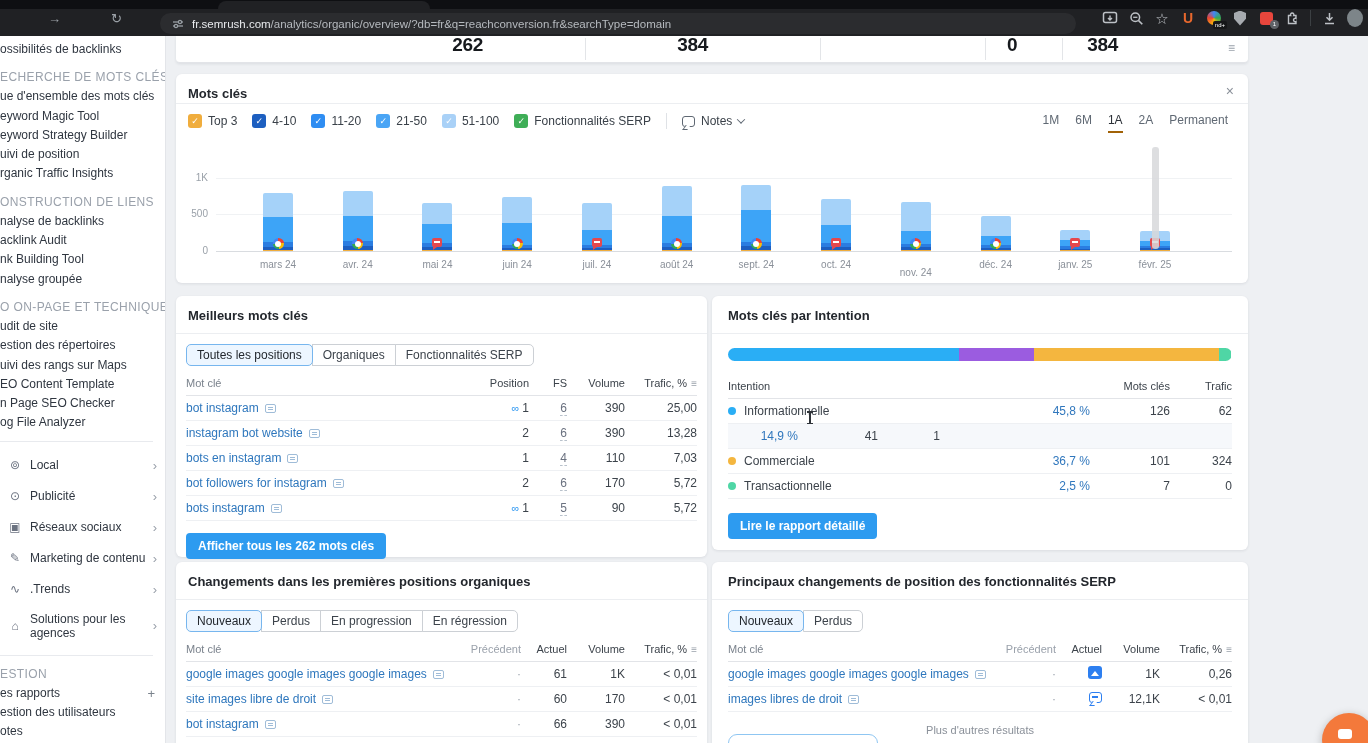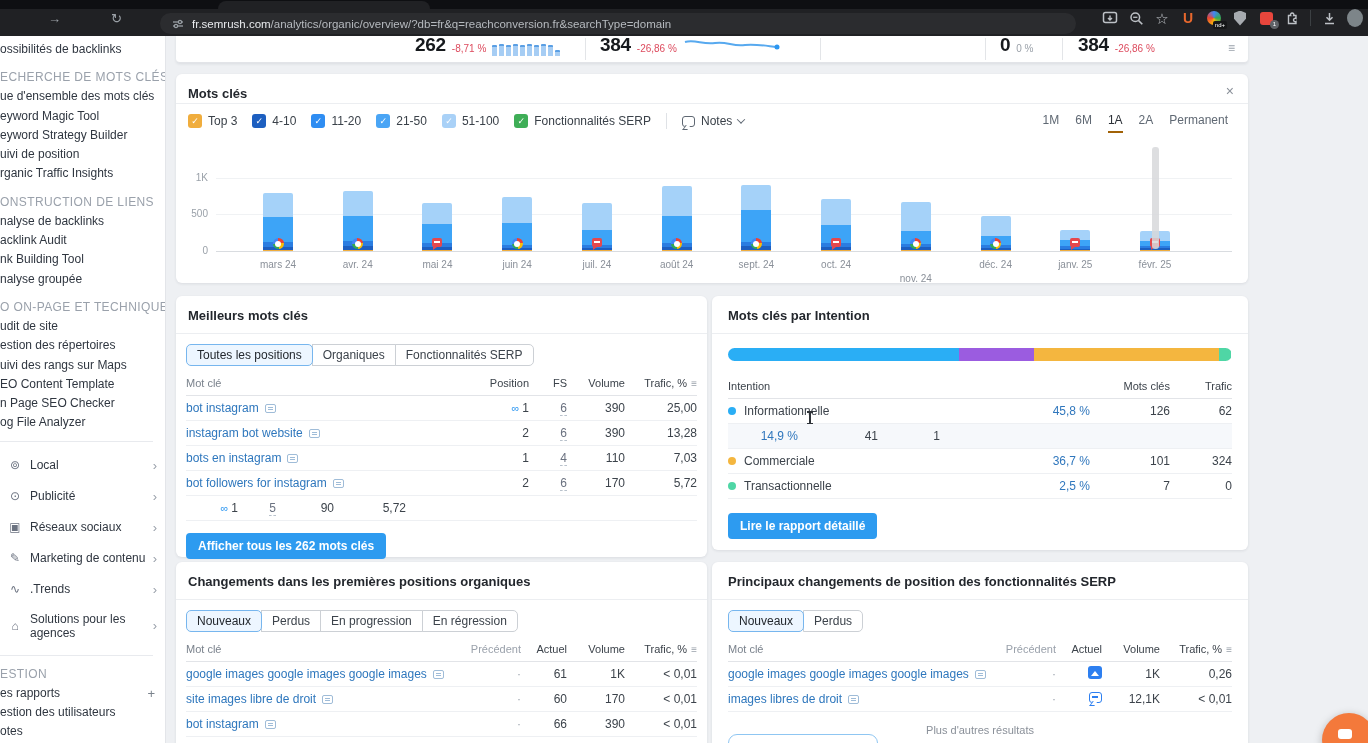--- a/index.html
+++ b/index.html
@@ -46,21 +46,21 @@
   .sb-header { font-size:12px; color:#9aa1ab; letter-spacing:.4px; line-height:14px; margin-top:11px; padding-bottom:3px; white-space:nowrap; }
   .sb-divider { height:1px; background:#e8eaee; margin:8px 12px 8px 0; }
   .sb-group { display:flex; align-items:center; height:31px; padding:0 8px 0 0; position:relative; }
   .sb-group .gicon { width:30px; text-align:center; color:#6b7280; font-size:12px; }
   .sb-group .glabel { flex:1; font-size:12px; color:#2f3640; line-height:14px; font-weight:500; }
   .sb-group .chev { color:#9aa1ab; font-size:13px; }
   .sb-group.two { height:42px; }
 
   
   #metrics-card { left:176px; top:36px; width:1072px; height:27px; border-radius:0 0 4px 4px; overflow:hidden; border-bottom:1px solid #e2e4e8; }
-  .mgroup { position:absolute; top:-3px; display:flex; align-items:flex-end; gap:6px; height:28px; padding-bottom:4px; }
+  .mgroup { position:absolute; top:-3px; display:flex; align-items:flex-end; gap:6px; height:28px; padding-bottom:4px;flex-direction:column; }
   .mval { font-size:19px; font-weight:700; color:#16191d; line-height:24px; letter-spacing:-.3px; }
   .mdelta { font-size:10px; color:#dd4b5e; line-height:13px; margin-bottom:2px; white-space:nowrap; }
   .mdelta.neutral { color:#9aa1a9; }
   .mdivider { position:absolute; top:2px; width:1px; height:22px; background:#e3e5e8; }
   .sparkbars { display:flex; align-items:flex-end; gap:2px; height:14px; margin-bottom:1px; }
   .sparkbars i { width:5px; background:linear-gradient(180deg,#5a9fe4 0 2px,#a6cdf4 2px); display:block; border-radius:1px 1px 0 0; }
   #metrics-menu { position:absolute; left:1052px; top:5px; color:#9aa1ab; font-size:12px; }
 
   
   #kw-card { left:176px; top:74px; width:1072px; height:209px; }
@@ -488,21 +488,21 @@
       </div>
       <div class="xlab" style="left: 625.11px; top: 121px;">oct. 24</div>
       <div class="fmark" style="left: 655.11px; top: 100px;"></div>
       <div class="bar" style="left: 724.84px; bottom: 32px; height: 49px;">
         <i style="height: 1.11px; background: rgb(240, 173, 61);"></i>
         <i style="height: 2.59px; background: rgb(29, 95, 192);"></i>
         <i style="height: 3.7px; background: rgb(42, 125, 225);"></i>
         <i style="height: 12.95px; background: rgb(61, 164, 247);"></i>
         <i style="height: 28.49px; background: rgb(165, 210, 249);"></i>
       </div>
-      <div class="xlab" style="left: 704.84px; top: 135px;">nov. 24</div>
+      <div class="xlab" style="left: 704.84px; top: 129px;">nov. 24</div>
       <div class="gmark" style="left: 734.34px; top: 100px;"></div>
       <div class="bar" style="left: 804.57px; bottom: 32px; height: 35px;">
         <i style="height: 1px; background: rgb(240, 173, 61);"></i>
         <i style="height: 1.85px; background: rgb(29, 95, 192);"></i>
         <i style="height: 2.96px; background: rgb(42, 125, 225);"></i>
         <i style="height: 8.88px; background: rgb(61, 164, 247);"></i>
         <i style="height: 20.35px; background: rgb(165, 210, 249);"></i>
       </div>
       <div class="xlab" style="left: 784.57px; top: 121px;">déc. 24</div>
       <div class="gmark" style="left: 814.07px; top: 100px;"></div>
@@ -578,20 +578,24 @@
           <div class="c-kw">
             <span class="kw-link">bot followers for instagram</span>
             <span class="kw-icon"></span>
           </div>
           <div class="c-num c-pos">2</div>
           <div class="c-num c-fs"><span class="fs-val">6</span></div>
           <div class="c-num c-vol">170</div>
           <div class="c-num c-traf">5,72</div>
         </div>
         <div class="trow">
+          <div class="c-kw">
+            <span class="kw-link">bots instagram</span>
+            <span class="kw-icon"></span>
+          </div>
           <div class="c-num c-pos"><span class="link-ico">∞</span>1</div>
           <div class="c-num c-fs"><span class="fs-val">5</span></div>
           <div class="c-num c-vol">90</div>
           <div class="c-num c-traf">5,72</div>
         </div>
       </div>
     <button class="btn" style="margin-top:12px">Afficher tous les 262 mots clés</button>
   </div>
 </div>
 

